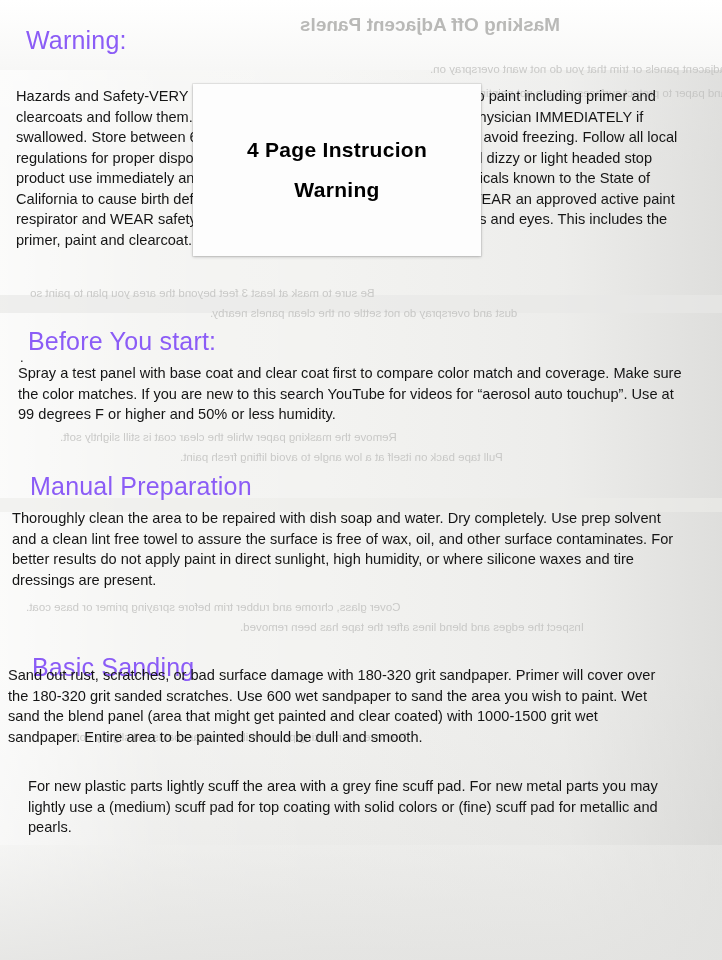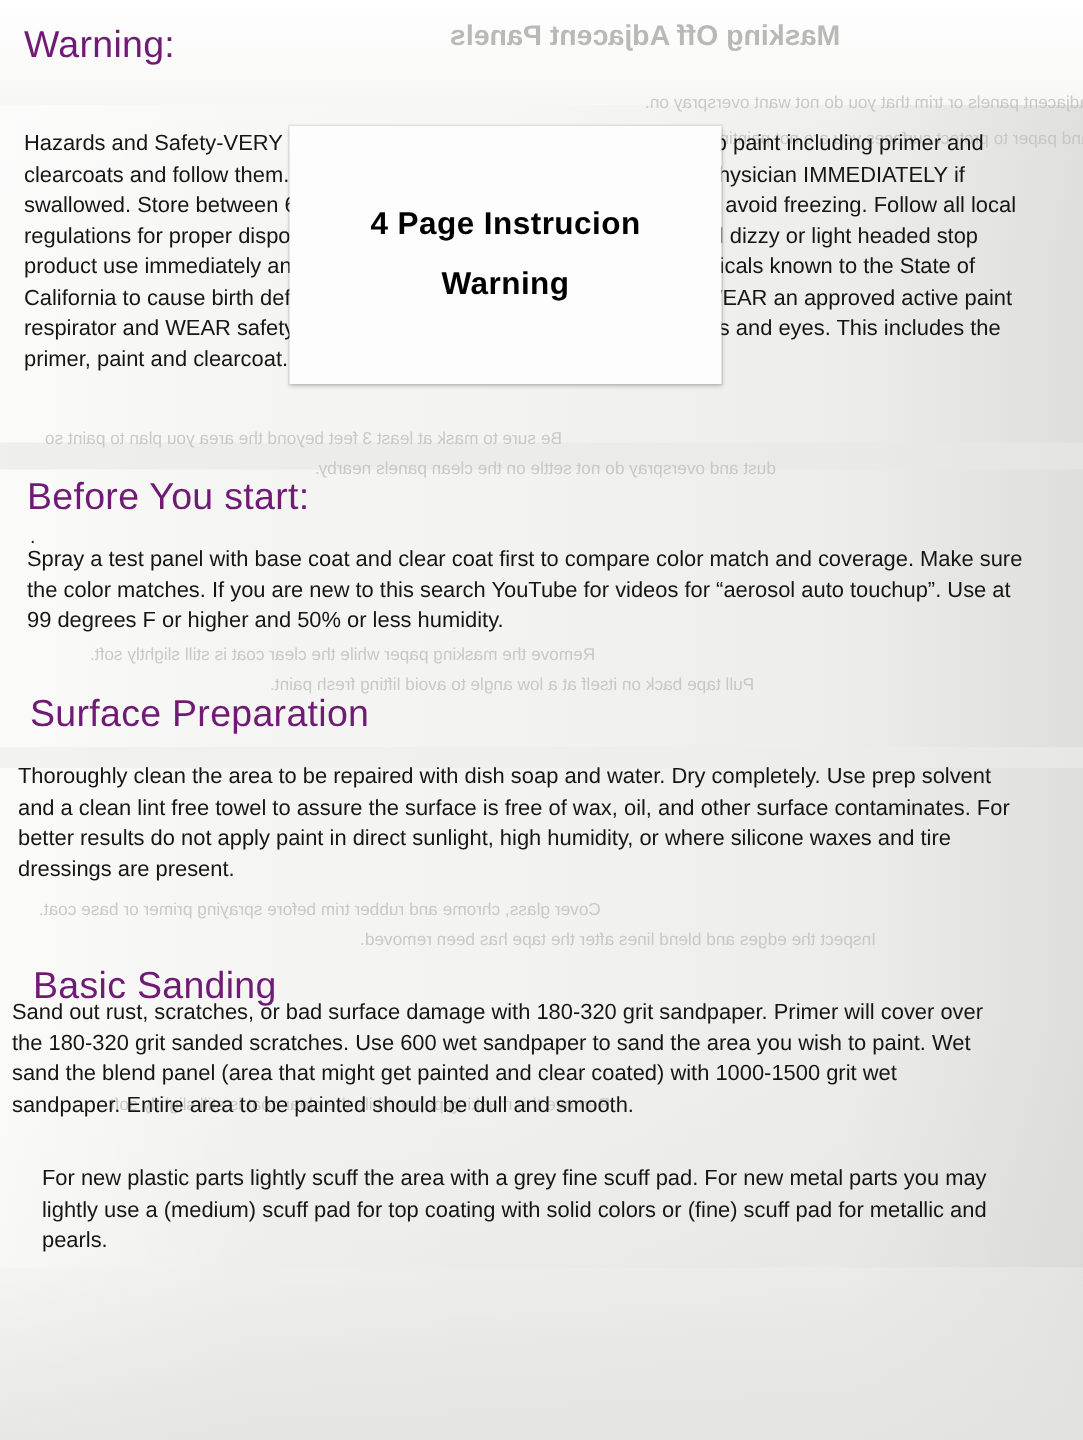--- a/index.html
+++ b/index.html
@@ -67,23 +67,23 @@
   }
 
   
   .content {
     position: absolute;
     inset: 0;
     padding: 0;
   }
 
   h1.section {
-    margin: 2px;
+    margin: 12px;
     font-weight: normal;
-    color: #701a75;
+    color: #8b5cf6;
     font-size: 25px;
     letter-spacing: 0.2px;
   }
 
   p.body {
     margin: 0;
     color: #151515;
     font-size: 14.6px;
     line-height: 20.5px;
   }
@@ -155,21 +155,21 @@
 
   <div class="content">
 
     <h1 class="section blk" id="warning-heading">Warning:</h1>
     <p class="body blk" id="warning-text">Hazards and Safety-VERY IMPORTANT. Read all labels on the touch-up paint including primer and clearcoats and follow them. KEEP OUT OF REACH of children. Call a physician IMMEDIATELY if swallowed. Store between 60F and 120F. DO NOT STORE IN CAR and avoid freezing. Follow all local regulations for proper disposal. Use with adequate ventilation. If you feel dizzy or light headed stop product use immediately and call physician. This product contains chemicals known to the State of California to cause birth defects, cancer and other reproductive harm. WEAR an approved active paint respirator and WEAR safety goggles when spraying to protect your lungs and eyes. This includes the primer, paint and clearcoat.</p>
 
     <h1 class="section blk" id="before-heading">Before You start:</h1>
     <div class="blk" id="before-dot">.</div>
     <p class="body blk" id="before-text">Spray a test panel with base coat and clear coat first to compare color match and coverage. Make sure the color matches.  If you are new to this search YouTube for videos for “aerosol auto touchup”.  Use at 99 degrees F or higher and 50% or less humidity.</p>
 
-    <h1 class="section blk" id="surface-heading">Surface Preparation</h1>
+    <h1 class="section blk" id="surface-heading">Manual Preparation</h1>
     <p class="body blk" id="surface-text">Thoroughly clean the area to be repaired with dish soap and water.  Dry completely. Use prep solvent and a clean lint free towel to assure the surface is free of wax, oil, and other surface contaminates. For better results do not apply paint in direct sunlight, high humidity, or where silicone waxes and tire dressings are present.</p>
 
     <h1 class="section blk" id="sanding-heading">Basic Sanding</h1>
     <p class="body blk" id="sanding-text">Sand out rust, scratches, or bad surface damage with 180-320 grit sandpaper. Primer will cover over the 180-320 grit sanded scratches. Use 600 wet sandpaper to sand the area you wish to paint. Wet sand the blend panel (area that might get painted and clear coated) with 1000-1500 grit wet sandpaper. Entire area to be painted should be dull and smooth.</p>
     <p class="body blk" id="sanding-text2">For new plastic parts lightly scuff the area with a grey fine scuff pad. For new metal parts you may lightly use a (medium) scuff pad for top coating with solid colors or (fine) scuff pad for metallic and pearls.</p>
 
   </div>
 
   <div id="label-card">
     <div class="label-line">4 Page Instrucion</div>

